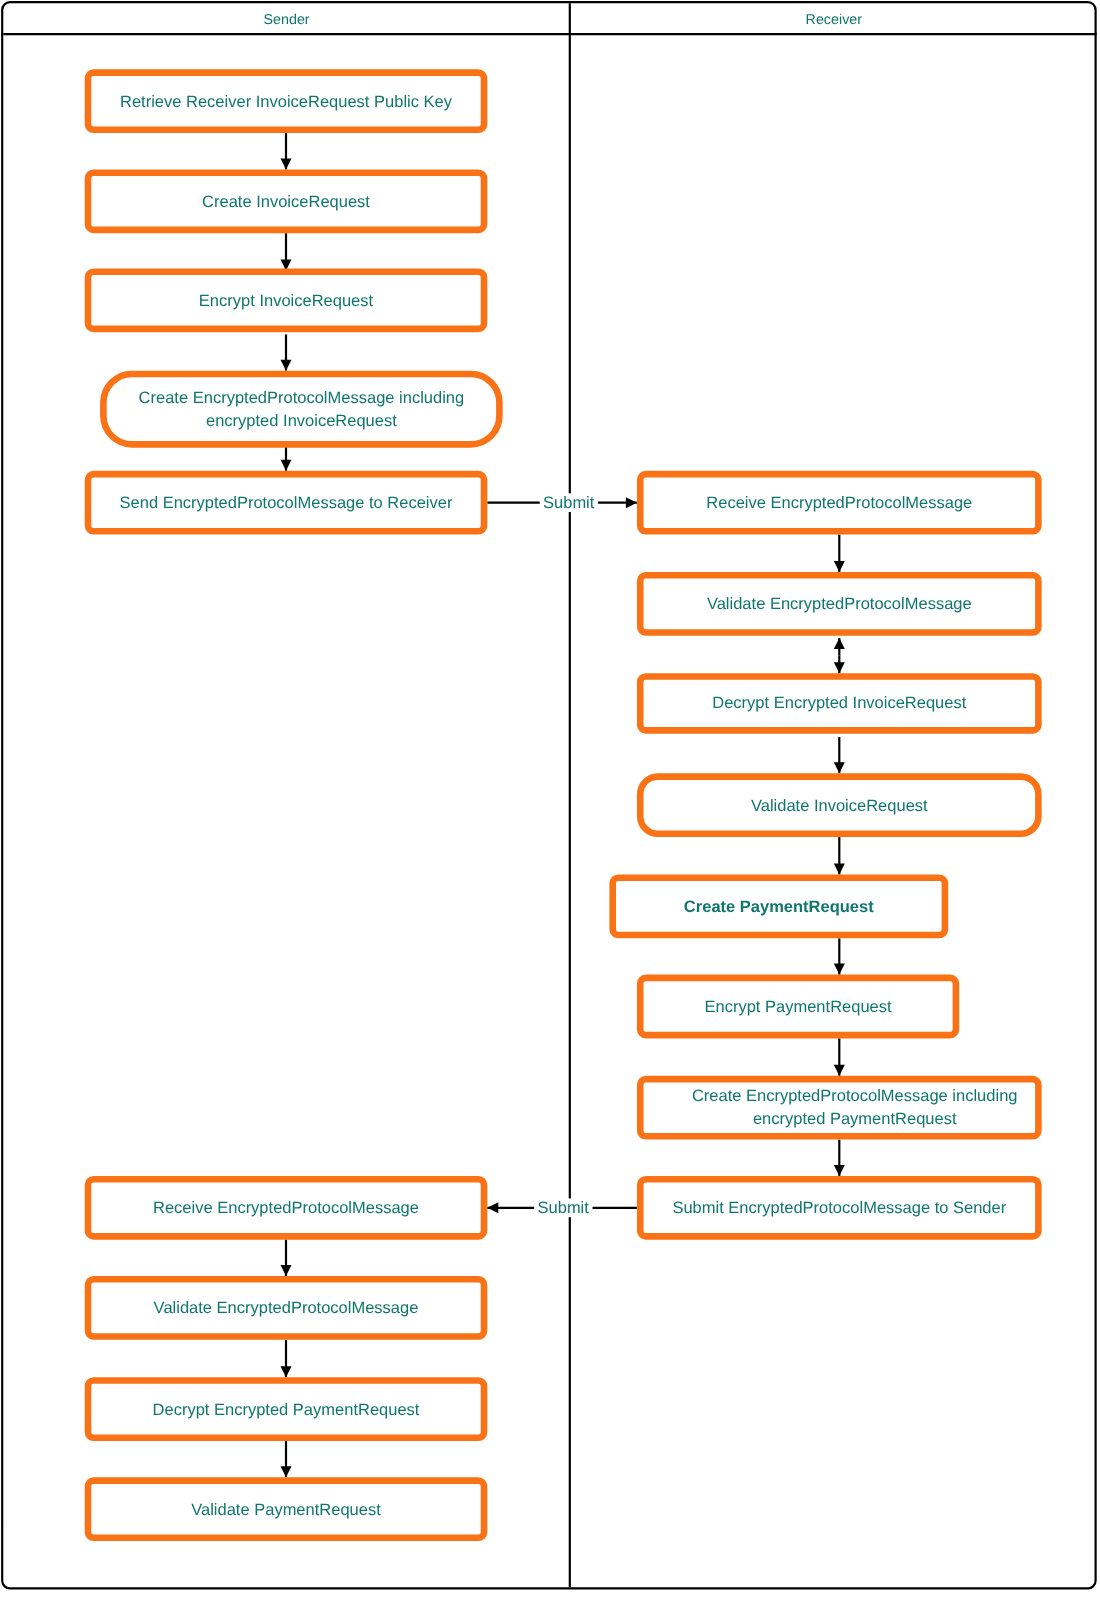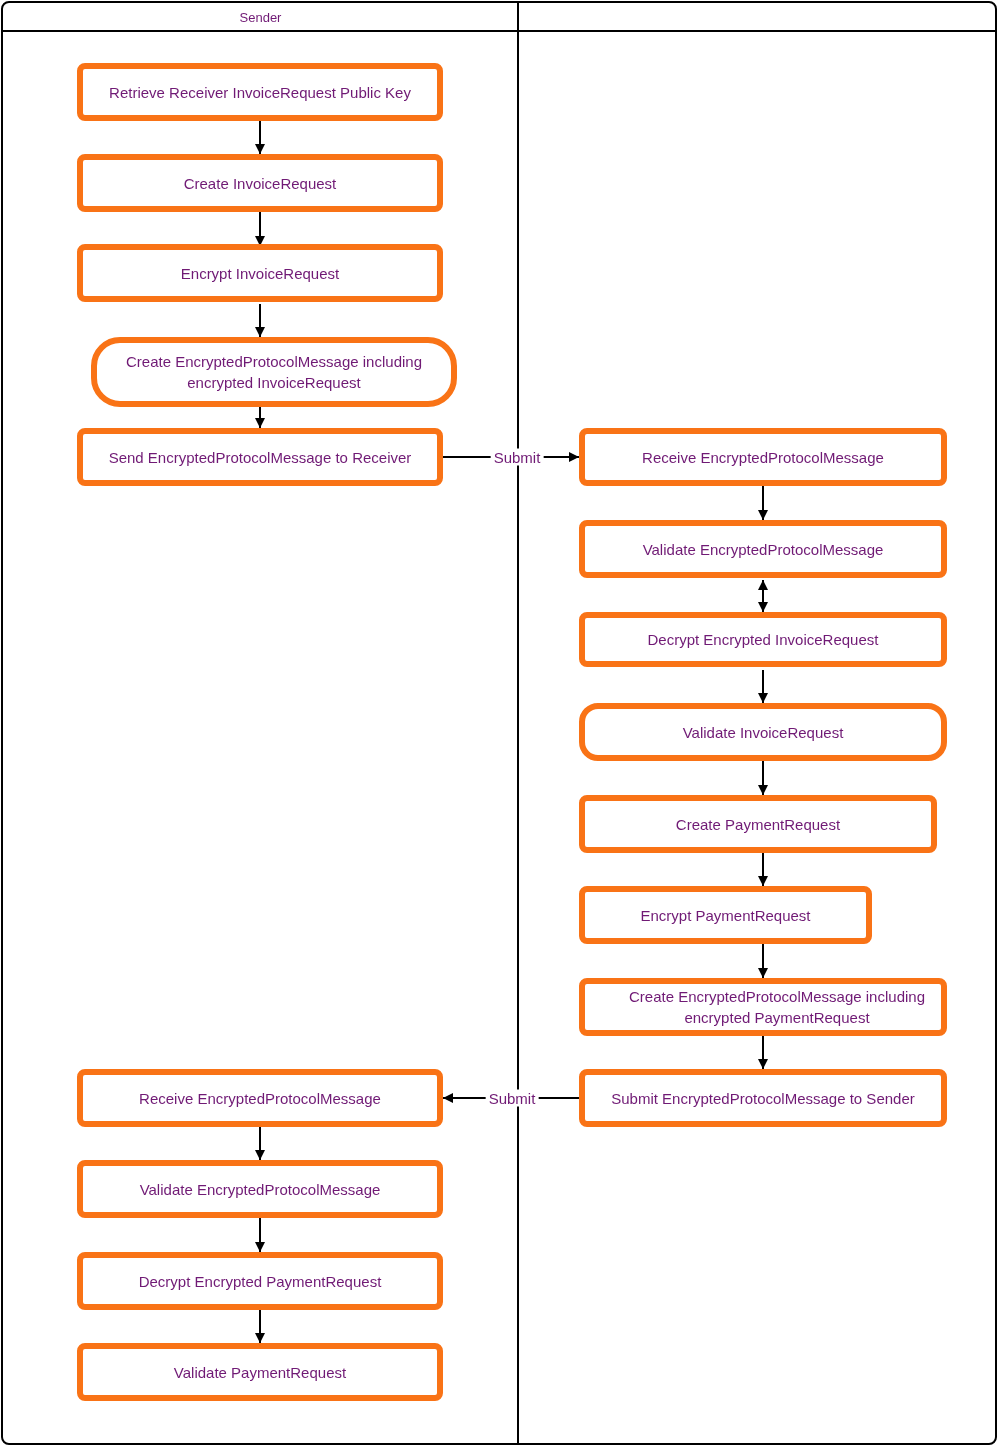--- a/index.html
+++ b/index.html
@@ -1,21 +1,21 @@
 <!DOCTYPE html>
 <html><head>
 <meta charset="utf-8">
 <style>
   html, body { margin: 0; padding: 0; background: #ffffff; }
   .canvas {
     position: relative;
     width: 1000px;
     height: 1452px;
     font-family: "Liberation Sans", "DejaVu Sans", sans-serif;
-    color: #701a75;
+    color: #0f766e;
     background: #fff;
     overflow: hidden;
   }
   .frame {
     position: absolute;
     left: 1px; top: 1px;
     width: 996px; height: 1444px;
     border: 2px solid #000;
     border-radius: 8px;
     box-sizing: border-box;
@@ -96,36 +96,39 @@
     <line x1="763" y1="944" x2="763" y2="978" stroke="#000" stroke-width="2" marker-end="url(#arrow)"></line>
     <line x1="763" y1="1036" x2="763" y2="1069" stroke="#000" stroke-width="2" marker-end="url(#arrow)"></line>
 
     <line x1="443" y1="457" x2="579" y2="457" stroke="#000" stroke-width="2" marker-end="url(#arrow)"></line>
     <line x1="579" y1="1098" x2="443" y2="1098" stroke="#000" stroke-width="2" marker-end="url(#arrow)"></line>
   </svg>
 
   <div class="lane-header" style="left:3px; width:515px;">
     <span>Sender</span>
   </div>
+  <div class="lane-header" style="left:519px; width:478px;">
+    <span>Receiver</span>
+  </div>
 
   <div class="node" style="left:77px; top:63px;  width:366px; height:58px;">Retrieve Receiver InvoiceRequest Public Key</div>
   <div class="node" style="left:77px; top:154px; width:366px; height:58px;">Create InvoiceRequest</div>
   <div class="node" style="left:77px; top:244px; width:366px; height:58px;">Encrypt InvoiceRequest</div>
   <div class="node" style="left:91px; top:337px; width:366px; height:70px;border-radius:29px;">Create EncryptedProtocolMessage including encrypted InvoiceRequest</div>
   <div class="node" style="left:77px; top:428px; width:366px; height:58px;">Send EncryptedProtocolMessage to Receiver</div>
   <div class="node" style="left:77px; top:1069px; width:366px; height:58px;">Receive EncryptedProtocolMessage</div>
   <div class="node" style="left:77px; top:1160px; width:366px; height:58px;">Validate EncryptedProtocolMessage</div>
   <div class="node" style="left:77px; top:1252px; width:366px; height:58px;">Decrypt Encrypted PaymentRequest</div>
   <div class="node" style="left:77px; top:1343px; width:366px; height:58px;">Validate PaymentRequest</div>
 
   <div class="node" style="left:579px; top:428px; width:368px; height:58px;">Receive EncryptedProtocolMessage</div>
   <div class="node" style="left:579px; top:520px; width:368px; height:58px;">Validate EncryptedProtocolMessage</div>
   <div class="node" style="left:579px; top:612px; width:368px; height:55px;">Decrypt Encrypted InvoiceRequest</div>
   <div class="node" style="left:579px; top:703px; width:368px; height:58px;border-radius:19px;">Validate InvoiceRequest</div>
-  <div class="node" style="left:579px; top:795px; width:358px; height:58px;">Create PaymentRequest</div>
+  <div class="node" style="left:554px; top:795px; width:308px; height:58px;font-weight:bold;">Create PaymentRequest</div>
   <div class="node" style="left:579px; top:886px; width:293px; height:58px;">Encrypt PaymentRequest</div>
   <div class="node" style="left:579px; top:978px; width:368px; height:58px;padding-left:38px;">Create EncryptedProtocolMessage including encrypted PaymentRequest</div>
   <div class="node" style="left:579px; top:1069px; width:368px; height:58px;">Submit EncryptedProtocolMessage to Sender</div>
 
   <div class="edge-label" style="left:517px; top:457px;">Submit</div>
   <div class="edge-label" style="left:512px; top:1098px;">Submit</div>
 
 </div>
 
 </body></html>

